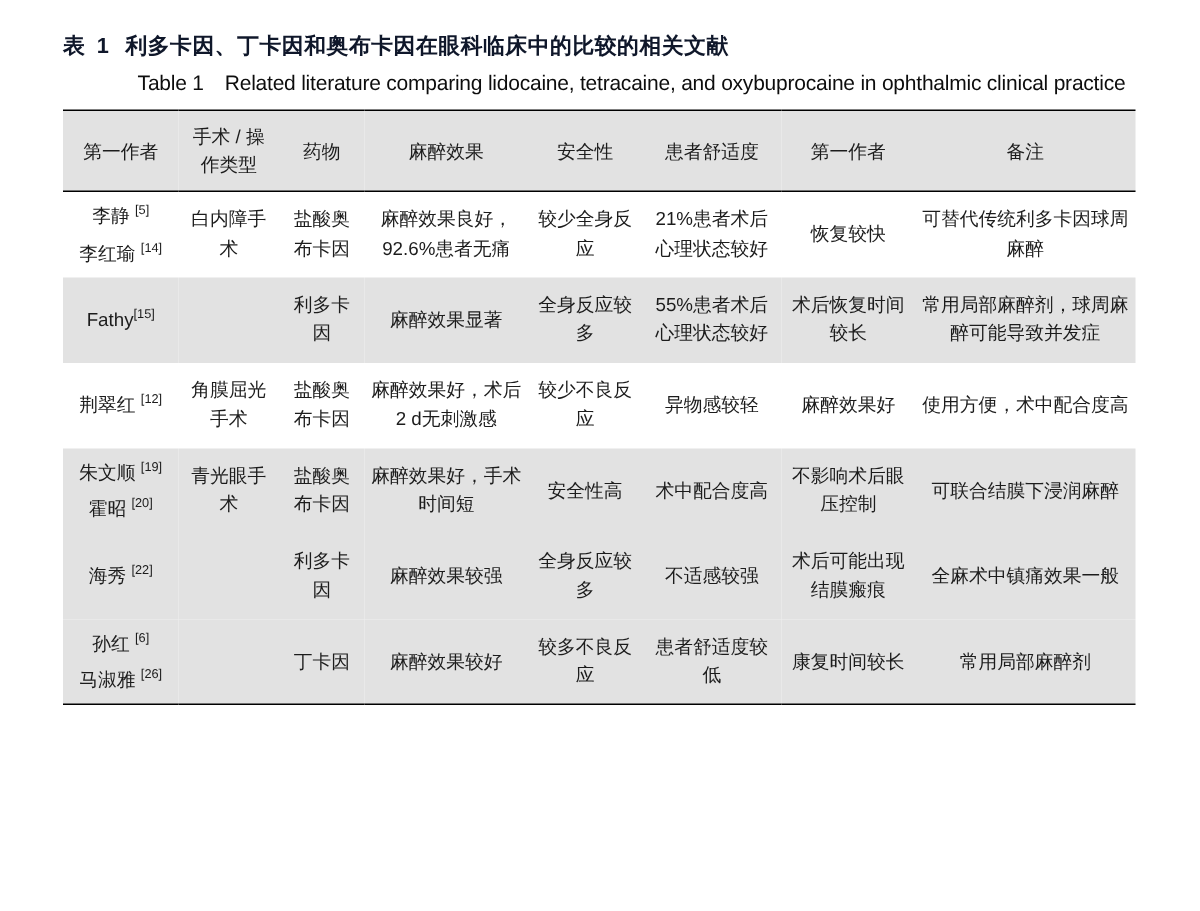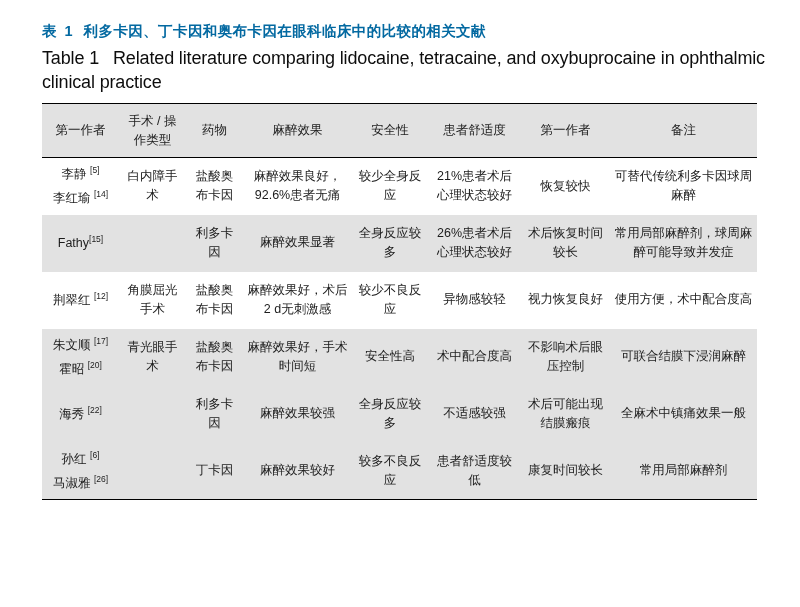--- a/index.html
+++ b/index.html
@@ -1,22 +1,22 @@
 <!DOCTYPE html>
 <html><head>
 <meta charset="utf-8">
 <style>
   * { margin: 0; padding: 0; box-sizing: border-box; }
   html, body { width: 800px; height: 607px; background: #ffffff; overflow: hidden; }
   body { font-family: "Liberation Sans", "DejaVu Sans", sans-serif; color: #1c1c1c; }
   .page { padding: 22px 0 0 42px; }
 
-  .title-cn { font-size: 14.5px; font-weight: 700; color: #0369a1; letter-spacing: 0.4px; line-height: 1.35; }
+  .title-cn { font-size: 14.5px; font-weight: 700; color: #0f172a; letter-spacing: 0.4px; line-height: 1.35; }
   .title-cn .tnum { margin-right: 9px; letter-spacing: 2px; }
-  .title-en { margin-top: 4px; font-size: 18px; font-weight: 500; color: #0d0d0d; letter-spacing: -0.15px; line-height: 1.35; }
+  .title-en { margin-top: 4px; font-size: 14px; font-weight: 500; color: #0d0d0d; letter-spacing: -0.15px; line-height: 1.35; text-align: center; }
   .title-en .tnum { margin-right: 14px; }
 
   table.lit {
     margin-top: 9px;
     width: 715px;
     table-layout: fixed;
     border-collapse: collapse;
     border-top: 1.5px solid #000;
     border-bottom: 1.5px solid #000;
   }
@@ -92,39 +92,39 @@
     <td>可替代传统利多卡因球周麻醉</td>
   </tr>
         <tr class="shaded">
     <td>
             <div class="author-line"><span>Fathy</span><sup class="ref">[15]</sup></div>
           </td>
     <td></td>
     <td>利多卡因</td>
     <td>麻醉效果显著</td>
     <td>全身反应较多</td>
-    <td>26%患者术后心理状态较好</td>
+    <td>55%患者术后心理状态较好</td>
     <td>术后恢复时间较长</td>
     <td>常用局部麻醉剂，球周麻醉可能导致并发症</td>
   </tr>
         <tr>
     <td>
             <div class="author-line"><span>荆翠红 </span><sup class="ref">[12]</sup></div>
           </td>
     <td>角膜屈光手术</td>
     <td>盐酸奥布卡因</td>
     <td>麻醉效果好，术后 2 d无刺激感</td>
     <td>较少不良反应</td>
     <td>异物感较轻</td>
-    <td>视力恢复良好</td>
+    <td>麻醉效果好</td>
     <td>使用方便，术中配合度高</td>
   </tr>
         <tr class="shaded">
     <td>
-            <div class="author-line"><span>朱文顺 </span><sup class="ref">[17]</sup></div>
+            <div class="author-line"><span>朱文顺 </span><sup class="ref">[19]</sup></div>
             <div class="author-line"><span>霍昭 </span><sup class="ref">[20]</sup></div>
           </td>
     <td>青光眼手术</td>
     <td>盐酸奥布卡因</td>
     <td>麻醉效果好，手术时间短</td>
     <td>安全性高</td>
     <td>术中配合度高</td>
     <td>不影响术后眼压控制</td>
     <td>可联合结膜下浸润麻醉</td>
   </tr>

